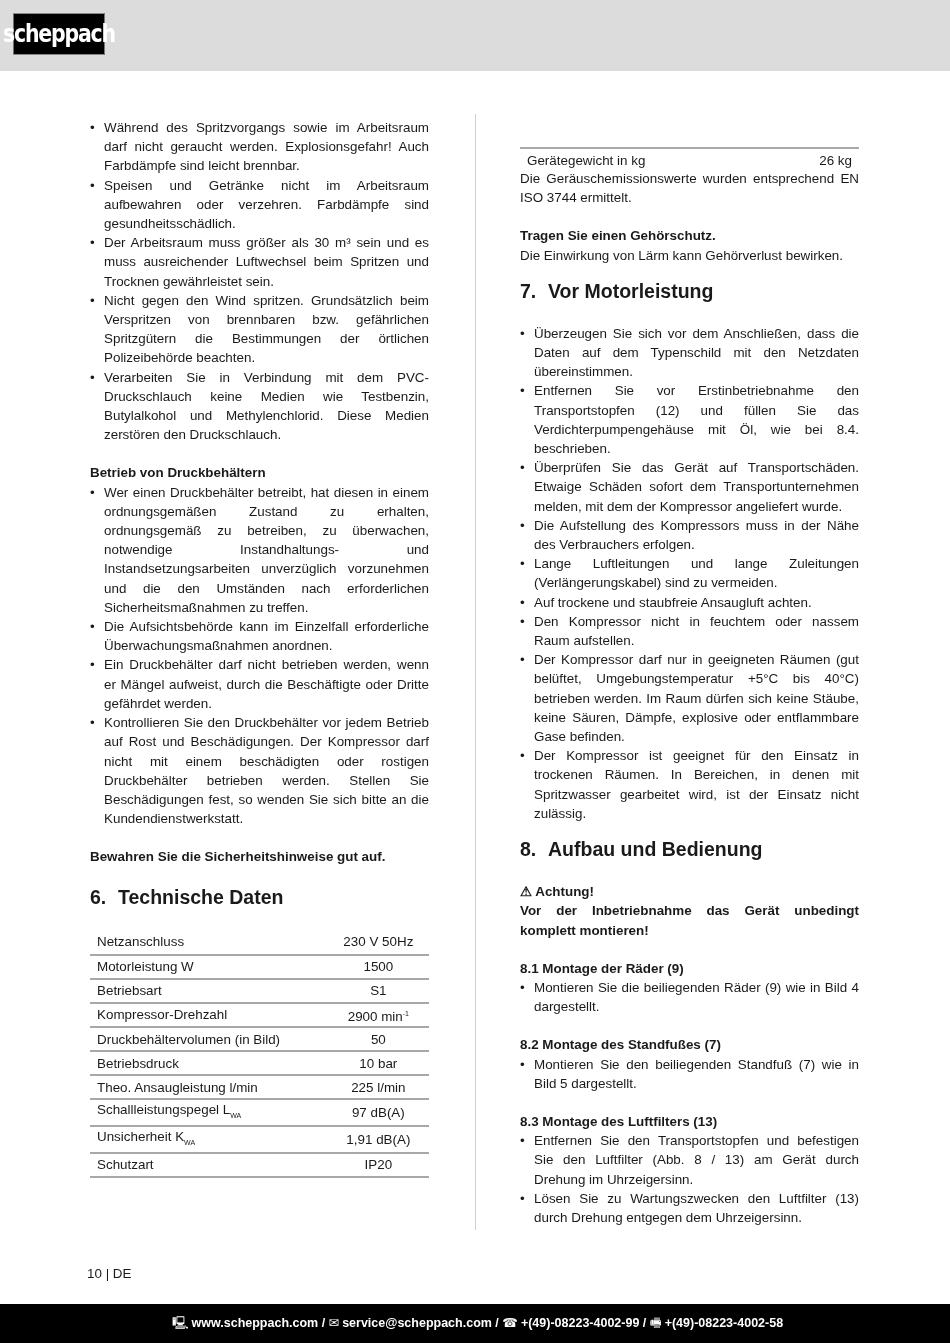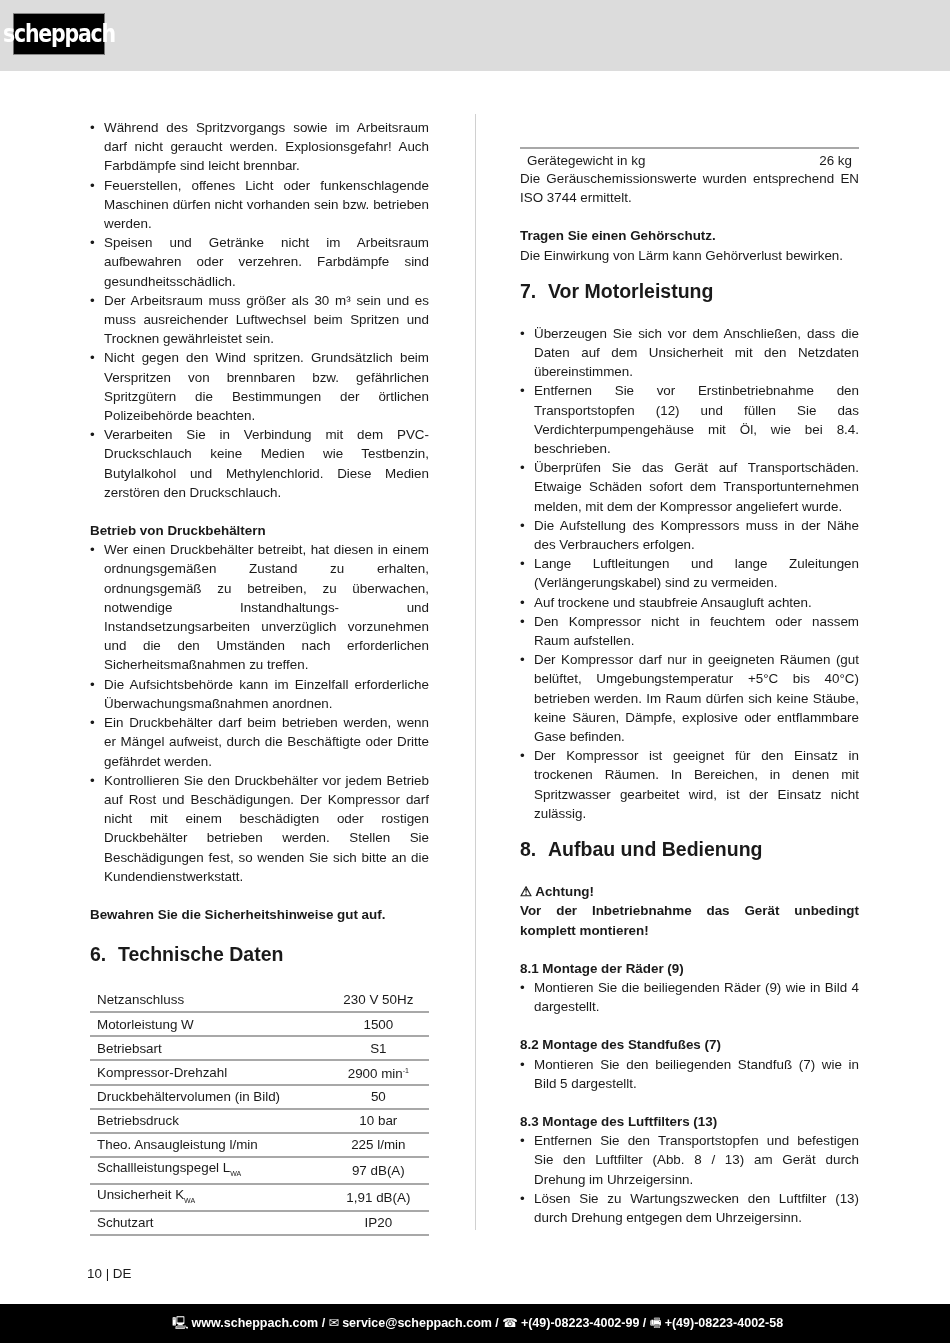--- a/index.html
+++ b/index.html
@@ -45,32 +45,31 @@
 
 <div class="header-band">
   <div class="logo">scheppach</div>
 </div>
 
 <div class="divider"></div>
 
 <div class="col col-left">
   <ul class="bullets">
     <li>Während des Spritzvorgangs sowie im Arbeitsraum darf nicht geraucht werden. Explosionsgefahr! Auch Farbdämpfe sind leicht brennbar.</li>
-    <li>Feuerstellen, offenes Licht oder funkenschlagende Maschinen dürfen nicht vorhanden sein bzw. betrieben werden.</li>
     <li>Speisen und Getränke nicht im Arbeitsraum aufbewahren oder verzehren. Farbdämpfe sind gesundheitsschädlich.</li>
     <li>Der Arbeitsraum muss größer als 30 m³ sein und es muss ausreichender Luftwechsel beim Spritzen und Trocknen gewährleistet sein.</li>
     <li>Nicht gegen den Wind spritzen. Grundsätzlich beim Verspritzen von brennbaren bzw. gefährlichen Spritzgütern die Bestimmungen der örtlichen Polizeibehörde beachten.</li>
     <li>Verarbeiten Sie in Verbindung mit dem PVC-Druckschlauch keine Medien wie Testbenzin, Butylalkohol und Methylenchlorid. Diese Medien zerstören den Druckschlauch.</li>
   </ul>
   <div class="gap"></div>
   <div class="subhead">Betrieb von Druckbehältern</div>
   <ul class="bullets">
     <li>Wer einen Druckbehälter betreibt, hat diesen in einem ordnungsgemäßen Zustand zu erhalten, ordnungsgemäß  zu betreiben, zu überwachen, notwendige Instandhaltungs- und Instandsetzungsarbeiten unverzüglich vorzunehmen und die den Umständen nach erforderlichen Sicherheitsmaßnahmen zu treffen.</li>
     <li>Die Aufsichtsbehörde kann im Einzelfall erforderliche Überwachungsmaßnahmen anordnen.</li>
-    <li>Ein Druckbehälter darf beim betrieben werden, wenn er Mängel aufweist, durch die Beschäftigte oder Dritte gefährdet werden.</li>
+    <li>Ein Druckbehälter darf nicht betrieben werden, wenn er Mängel aufweist, durch die Beschäftigte oder Dritte gefährdet werden.</li>
     <li>Kontrollieren Sie den Druckbehälter vor jedem Betrieb auf Rost und Beschädigungen. Der Kompressor darf nicht mit einem beschädigten oder rostigen Druckbehälter betrieben werden. Stellen Sie Beschädigungen fest, so wenden Sie sich bitte an die Kundendienstwerkstatt.</li>
   </ul>
   <div class="gap"></div>
   <div class="subhead">Bewahren Sie die Sicherheitshinweise gut auf.</div>
   <div style="height:18px"></div>
   <h2 class="section-title">
     <span class="num">6.</span><span>Technische Daten</span>
   </h2>
   <div style="height:22px"></div>
   <table class="spec">
@@ -127,21 +126,21 @@
   <p class="justify">Die Geräuschemissionswerte wurden entsprechend EN ISO 3744 ermittelt.</p>
   <div class="gap"></div>
   <div class="subhead">Tragen Sie einen Gehörschutz.</div>
   <p class="justify">Die Einwirkung von Lärm kann Gehörverlust bewirken.</p>
   <div style="height:14px"></div>
   <h2 class="section-title">
     <span class="num">7.</span><span>Vor Motorleistung</span>
   </h2>
   <div style="height:21px"></div>
   <ul class="bullets">
-    <li>Überzeugen Sie sich vor dem Anschließen, dass die Daten auf dem Unsicherheit mit den Netzdaten übereinstimmen.</li>
+    <li>Überzeugen Sie sich vor dem Anschließen, dass die Daten auf dem Typenschild mit den Netzdaten übereinstimmen.</li>
     <li>Entfernen Sie vor Erstinbetriebnahme den Transportstopfen (12) und füllen Sie das Verdichterpumpengehäuse mit Öl, wie bei 8.4. beschrieben.</li>
     <li>Überprüfen Sie das Gerät auf Transportschäden. Etwaige Schäden sofort dem Transportunternehmen melden, mit dem der Kompressor angeliefert wurde.</li>
     <li>Die Aufstellung des Kompressors muss in der Nähe des Verbrauchers erfolgen.</li>
     <li>Lange Luftleitungen und lange Zuleitungen (Verlängerungskabel) sind zu vermeiden.</li>
     <li>Auf trockene und staubfreie Ansaugluft achten.</li>
     <li>Den Kompressor nicht in feuchtem oder nassem Raum aufstellen.</li>
     <li>Der Kompressor darf nur in geeigneten Räumen (gut belüftet, Umgebungstemperatur +5°C bis 40°C) betrieben werden. Im Raum dürfen sich keine Stäube, keine Säuren, Dämpfe, explosive oder entflammbare Gase befinden.</li>
     <li>Der Kompressor ist geeignet für den Einsatz in trockenen Räumen. In Bereichen, in denen mit Spritzwasser gearbeitet wird, ist der Einsatz nicht zulässig.</li>
   </ul>
   <div style="height:14px"></div>

